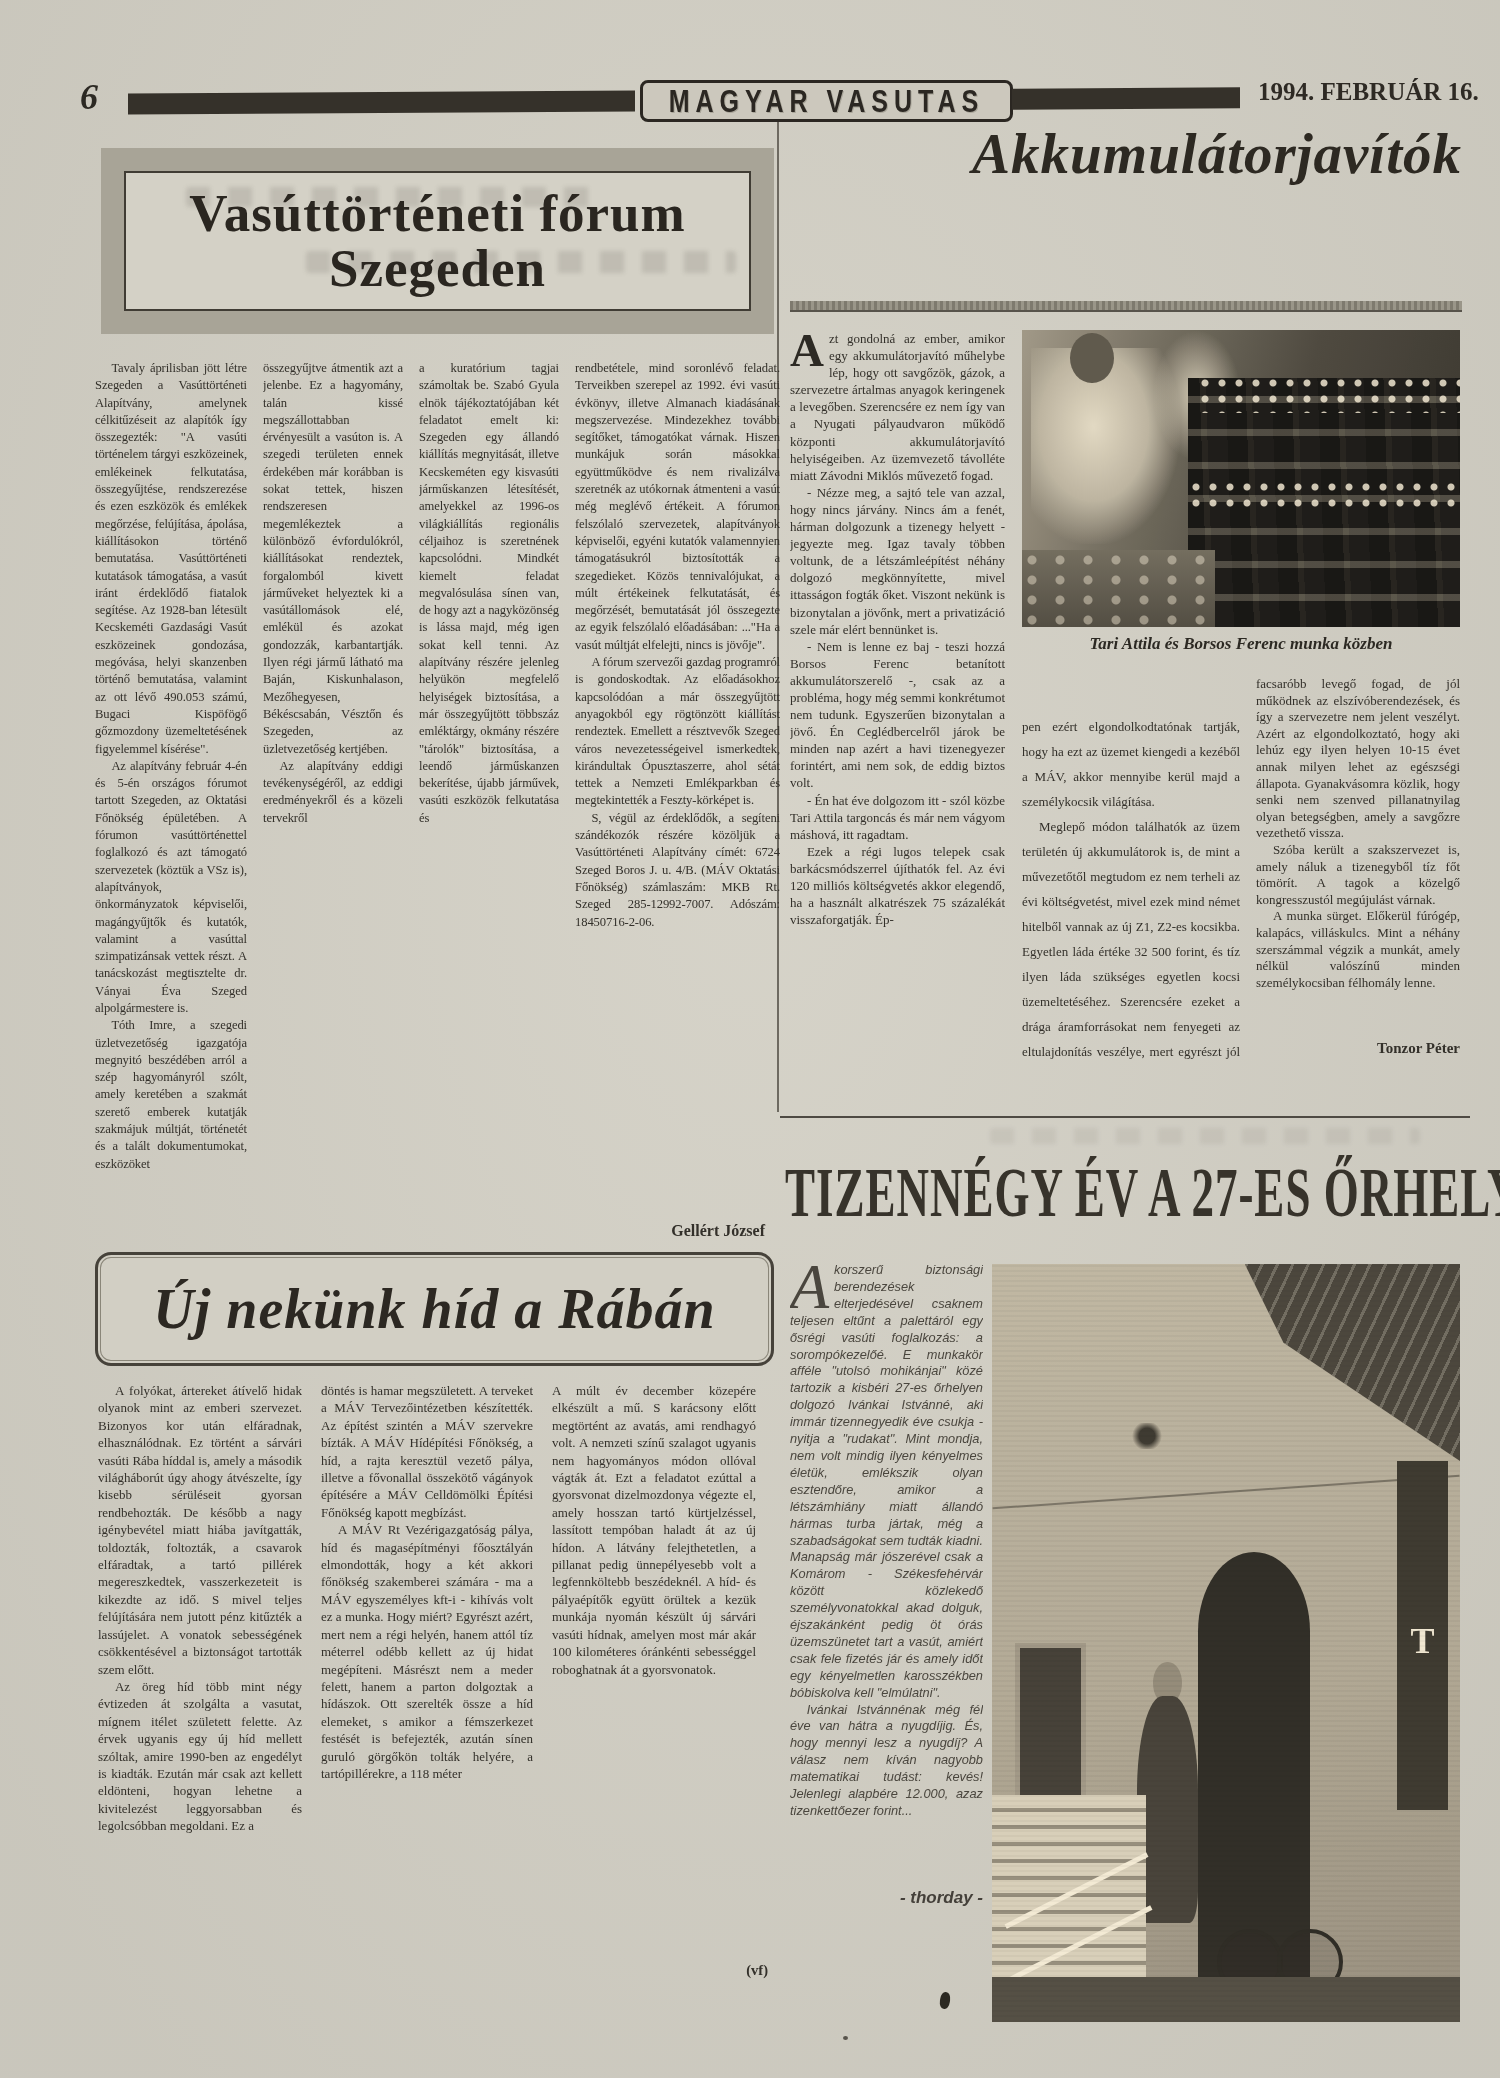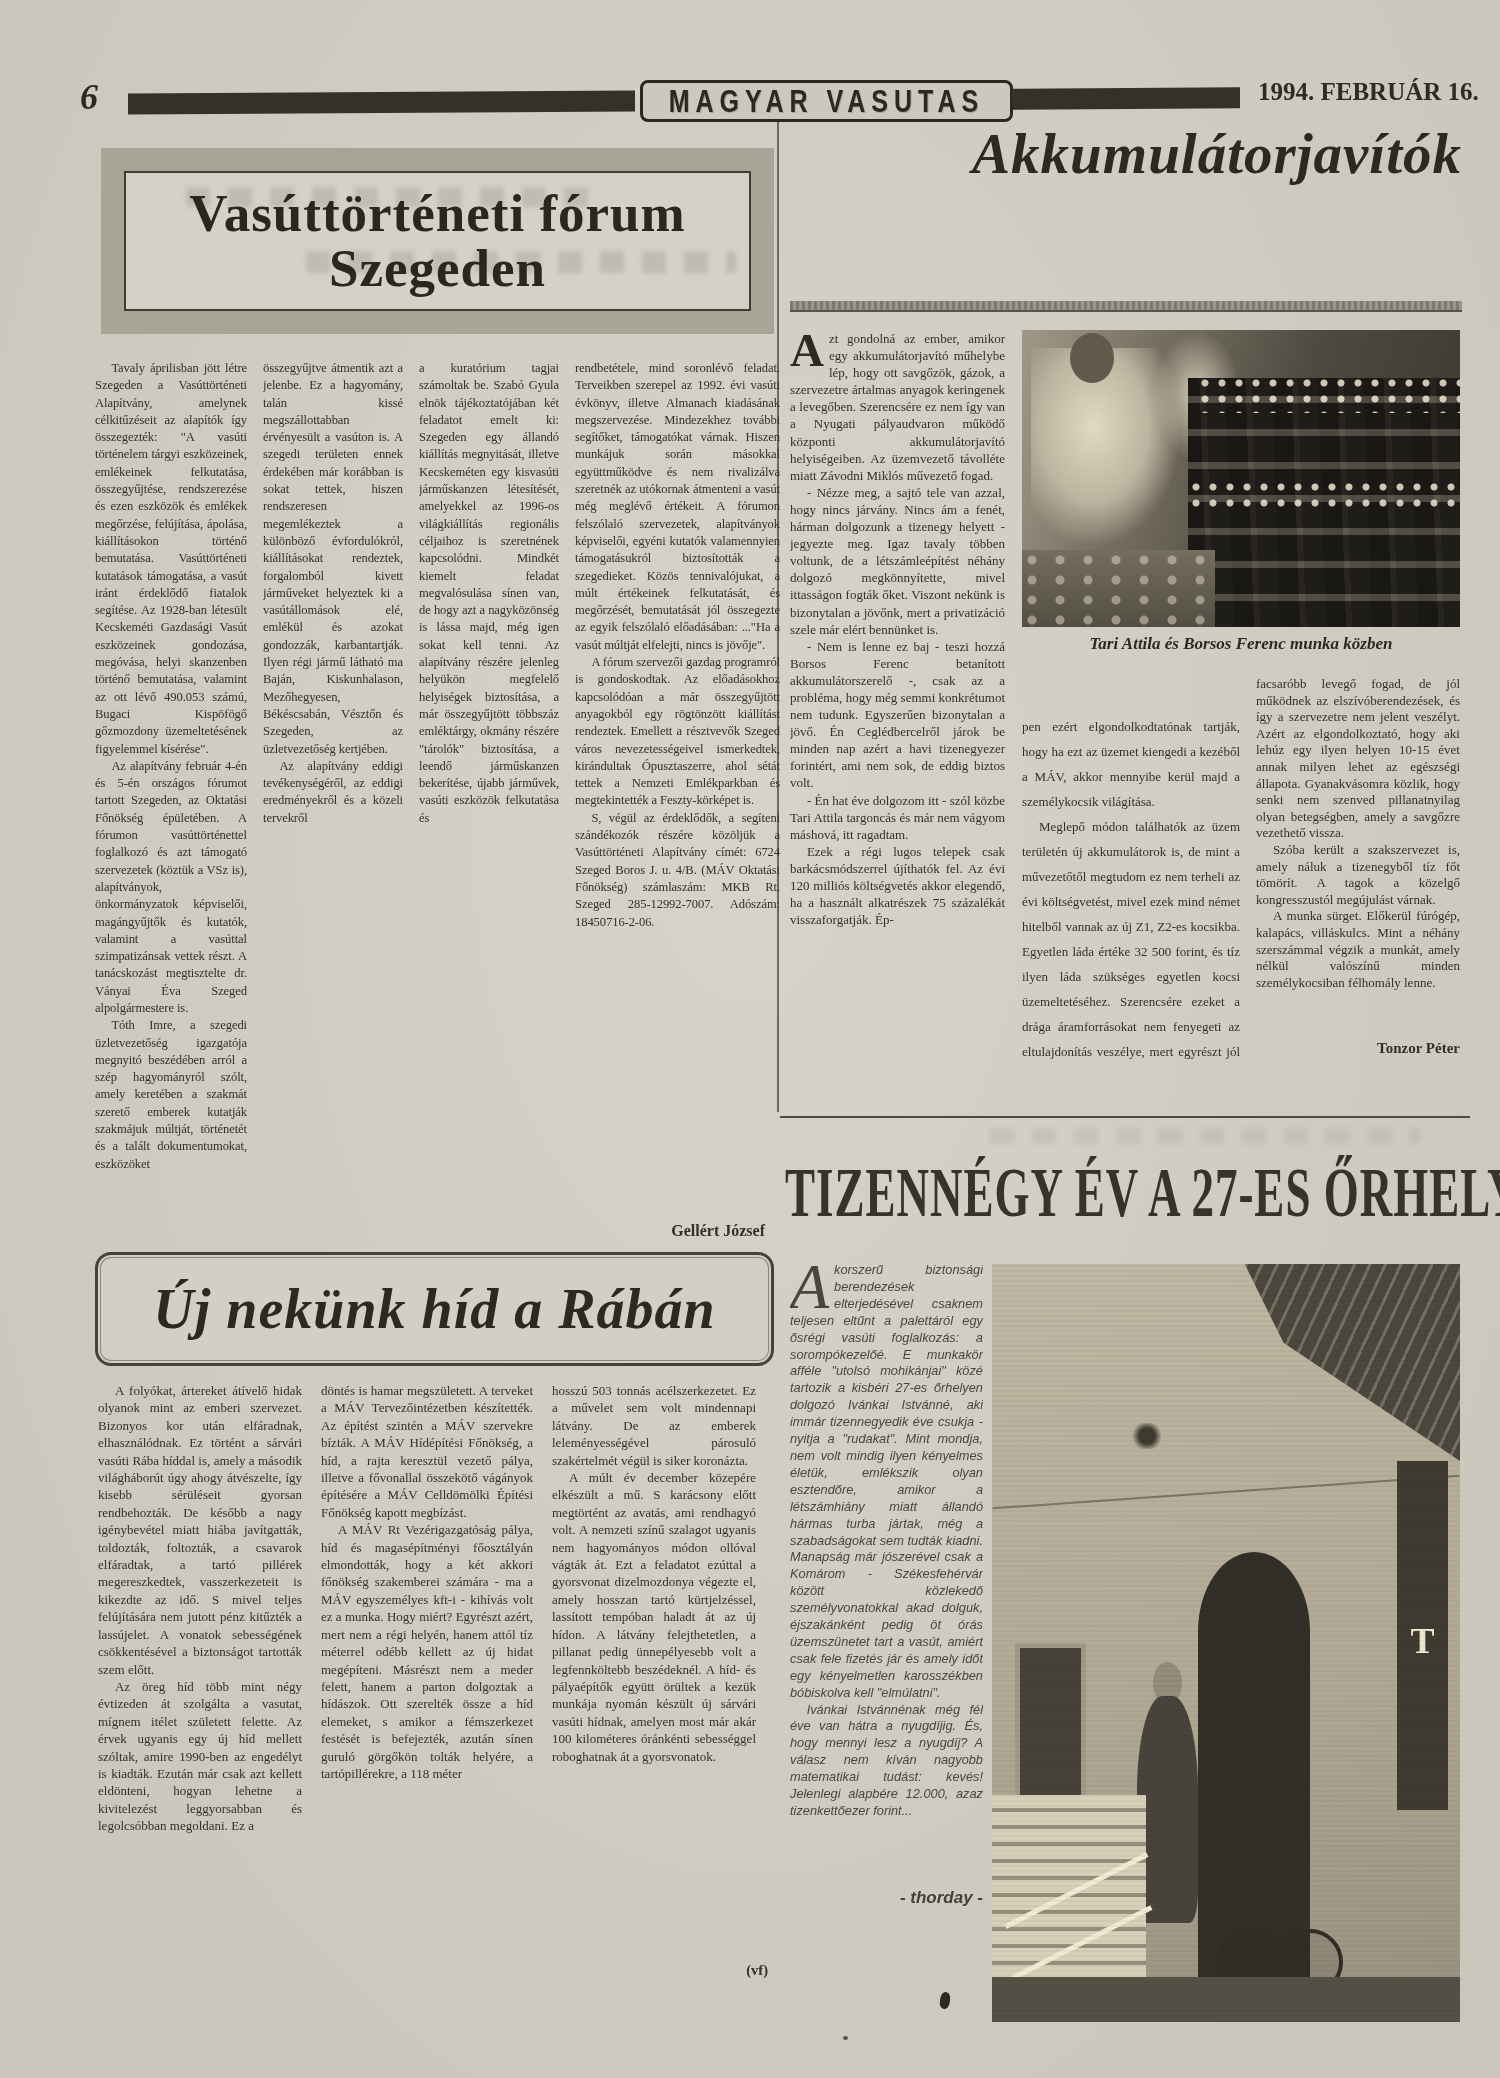--- a/index.html
+++ b/index.html
@@ -224,21 +224,20 @@
   <div class="abs cols a3cols">
     <div class="col c205a">
         <p>A folyókat, ártereket átívelő hidak olyanok mint az emberi szervezet. Bizonyos kor után elfáradnak, elhasználódnak. Ez történt a sárvári vasúti Rába híddal is, amely a második világháborút úgy ahogy átvészelte, így kisebb sérüléseit gyorsan rendbehozták. De később a nagy igénybevétel miatt hiába javítgatták, toldozták, foltozták, a csavarok elfáradtak, a tartó pillérek megereszkedtek, vasszerkezeteit is kikezdte az idő. S mivel teljes felújítására nem jutott pénz kitűzték a lassújelet. A vonatok sebességének csökkentésével a biztonságot tartották szem előtt.</p>
         <p>Az öreg híd több mint négy évtizeden át szolgálta a vasutat, mígnem itélet született felette. Az érvek ugyanis egy új híd mellett szóltak, amire 1990-ben az engedélyt is kiadták. Ezután már csak azt kellett eldönteni, hogyan lehetne a kivitelezést leggyorsabban és legolcsóbban megoldani. Ez a</p>
       </div>
     <div class="col c210a cont">
         <p>döntés is hamar megszületett. A terveket a MÁV Tervezőintézetben készítették. Az építést szintén a MÁV szervekre bízták. A MÁV Hídépítési Főnökség, a híd, a rajta keresztül vezető pálya, illetve a fővonallal összekötő vágányok építésére a MÁV Celldömölki Építési Főnökség kapott megbízást.</p>
         <p>A MÁV Rt Vezérigazgatóság pálya, híd és magasépítményi főosztályán elmondották, hogy a két akkori főnökség szakemberei számára - ma a MÁV egyszemélyes kft-i - kihívás volt ez a munka. Hogy miért? Egyrészt azért, mert nem a régi helyén, hanem attól tíz méterrel odébb kellett az új hidat megépíteni. Másrészt nem a meder felett, hanem a parton dolgoztak a hídászok. Ott szerelték össze a híd elemeket, s amikor a fémszerkezet festését is befejezték, azután sínen guruló görgőkön tolták helyére, a tartópillérekre, a 118 méter</p>
       </div>
     <div class="col c205a cont">
-        <p>hosszú 503 tonnás acélszerkezetet. Ez a művelet sem volt mindennapi látvány. De az emberek leleményességével párosuló szakértelmét végül is siker koronázta.</p>
         <p>A múlt év december közepére elkészült a mű. S karácsony előtt megtörtént az avatás, ami rendhagyó volt. A nemzeti színű szalagot ugyanis nem hagyományos módon ollóval vágták át. Ezt a feladatot ezúttal a gyorsvonat dizelmozdonya végezte el, amely hosszan tartó kürtjelzéssel, lassított tempóban haladt át az új hídon. A látvány felejthetetlen, a pillanat pedig ünnepélyesebb volt a legfennköltebb beszédeknél. A híd- és pályaépítők együtt örültek a kezük munkája nyomán készült új sárvári vasúti hídnak, amelyen most már akár 100 kilométeres óránkénti sebességgel roboghatnak át a gyorsvonatok.</p>
       </div>
   </div>
   <div class="abs sig sig3">(vf)</div>
 
   <div class="abs ink1"></div>
   <div class="abs ink2"></div>
 
 </div>
 

